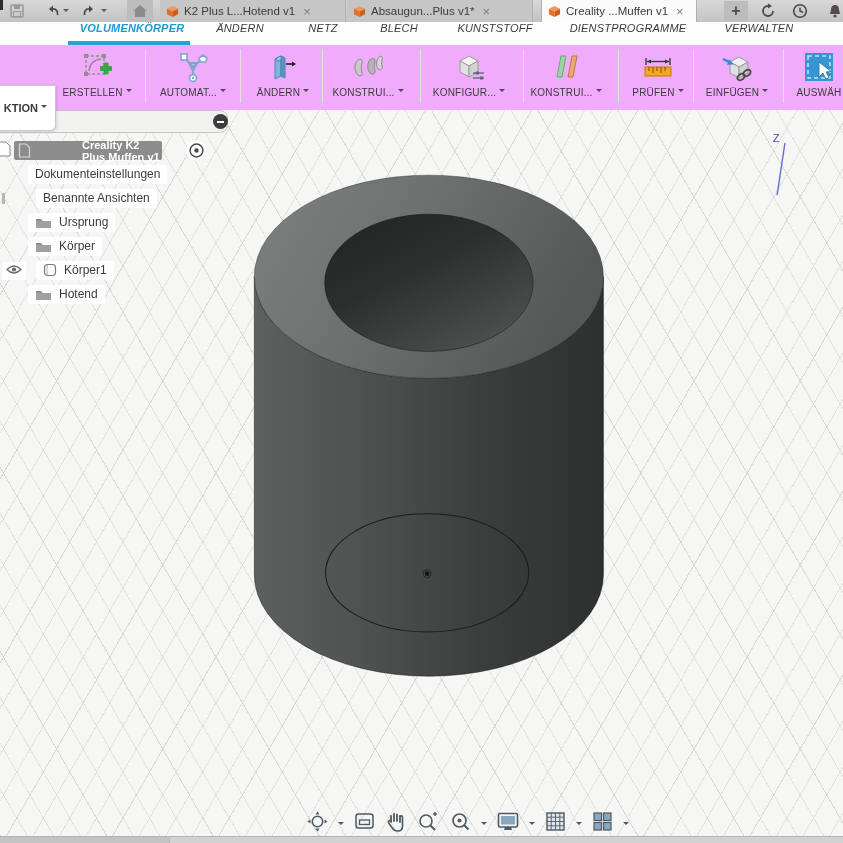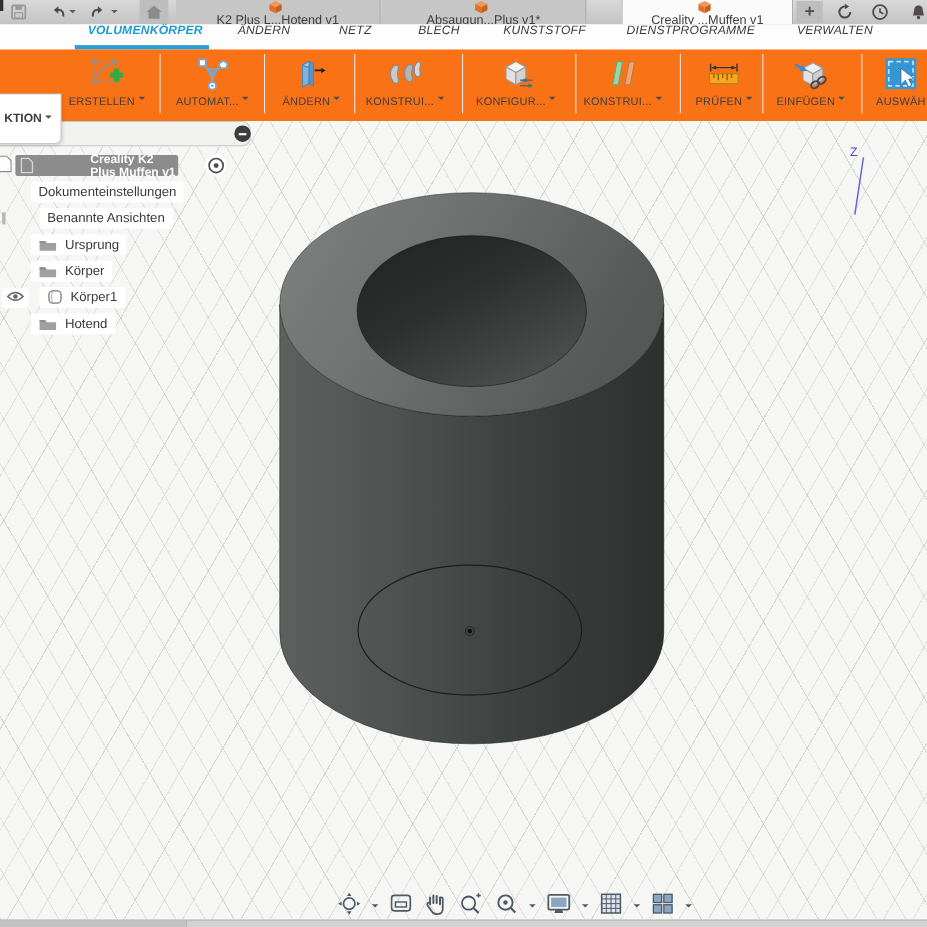--- a/index.html
+++ b/index.html
@@ -7,35 +7,35 @@
        font-family:"Liberation Sans",sans-serif;background:#f6f6f4;
        -webkit-font-smoothing:antialiased;}
   
   .tabbar{position:absolute;left:0;top:0;width:843px;height:22px;
           background:linear-gradient(#d8d8d8,#c3c3c3);border-bottom:1px solid #adadad;}
   .corner-sliver{position:absolute;left:0;top:0;width:3px;height:10px;background:#2e2e2e;}
   .qt-icon{position:absolute;top:2px;width:18px;height:18px;}
   .qt-caret{position:absolute;top:9px;width:0;height:0;border:3px solid transparent;border-top-color:#5a5a5a;}
   .home-bg{position:absolute;left:127px;top:0;width:26px;height:22px;background:#bdbdbd;}
   .doctab{position:absolute;top:0;height:22px;display:flex;align-items:center;
-          font-size:11.5px;color:#3c3c3c;box-sizing:border-box;padding:0 6px;flex-direction:column;}
+          font-size:11.5px;color:#3c3c3c;box-sizing:border-box;padding:0 6px;}
   .doctab.inactive{background:#c6c6c6;border-right:1px solid #b0b0b0;}
   .doctab.active{background:#fbfbfb;border-right:1px solid #b0b0b0;border-left:1px solid #b0b0b0;}
   .doctab .cube{margin-right:5px;flex:0 0 auto;}
   .doctab .close{margin-left:8px;color:#7c7c7c;font-size:13px;line-height:1;}
   .tb-right-btn{position:absolute;top:1px;height:20px;display:flex;align-items:center;justify-content:center;}
   .plus-btn{left:724px;width:24px;background:#bdbdbd;color:#4c4c4c;font-size:16px;font-weight:bold;}
   
   .ribbontabs{position:absolute;left:0;top:22px;width:843px;height:23px;background:#fdfdfd;}
   .rtab{position:absolute;top:0;transform:translateX(-50%);font-size:11px;letter-spacing:.2px;
         color:#3b3b3b;white-space:nowrap;font-style:italic;}
   .rtab.active{color:#1d9ad3;font-weight:bold;}
   .runderline{position:absolute;left:68px;top:19px;width:122px;height:4px;background:#2b9fd8;}
   
-  .ribbontools{position:absolute;left:0;top:45px;width:843px;height:65px;background:#f97316;
+  .ribbontools{position:absolute;left:0;top:45px;width:843px;height:65px;background:#f0abfc;
                border-bottom:5px solid #4c1d95;}
   .rgroup{position:absolute;top:2px;width:92px;text-align:center;}
   .rgroup .gicon{height:40px;display:flex;align-items:center;justify-content:center;}
   .rgroup .glabel{font-size:10px;color:#3c3c3c;white-space:nowrap;letter-spacing:.2px;}
   .gsep{position:absolute;top:4px;width:1px;height:54px;background:#e2e2e2;}
   .caret-dn{display:inline-block;width:0;height:0;border:3.5px solid transparent;
             border-top-color:#4c4c4c;margin-left:3px;vertical-align:1px;}
   .workspace-box{position:absolute;left:-14px;top:40px;width:70px;height:46px;background:#fff;
                  border:1px solid #c9c9c9;border-radius:0 0 6px 0;box-shadow:1px 1px 3px rgba(0,0,0,.12);
                  display:flex;align-items:center;justify-content:flex-end;padding-right:8px;box-sizing:border-box;
@@ -117,21 +117,21 @@
     <div class="doctab inactive" style="left:347px;width:186px">
       <svg class="cube" width="13" height="13" viewBox="0 0 14 14">
         <polygon points="7,1 13,4 7,7 1,4" fill="#f0975c"></polygon>
         <polygon points="1,4 7,7 7,13 1,10" fill="#e2702a"></polygon>
         <polygon points="13,4 7,7 7,13 13,10" fill="#c95f1d"></polygon>
       </svg>
       <span>Absaugun...Plus v1*</span>
       <span class="close">×</span>
     </div>
 
-    <div class="doctab active" style="left:565px;width:156px">
+    <div class="doctab active" style="left:541px;width:156px">
       <svg class="cube" width="13" height="13" viewBox="0 0 14 14">
         <polygon points="7,1 13,4 7,7 1,4" fill="#f0975c"></polygon>
         <polygon points="1,4 7,7 7,13 1,10" fill="#e2702a"></polygon>
         <polygon points="13,4 7,7 7,13 13,10" fill="#c95f1d"></polygon>
       </svg>
       <span>Creality ...Muffen v1</span>
       <span class="close">×</span>
     </div>
 
     <div class="tb-right-btn plus-btn">

